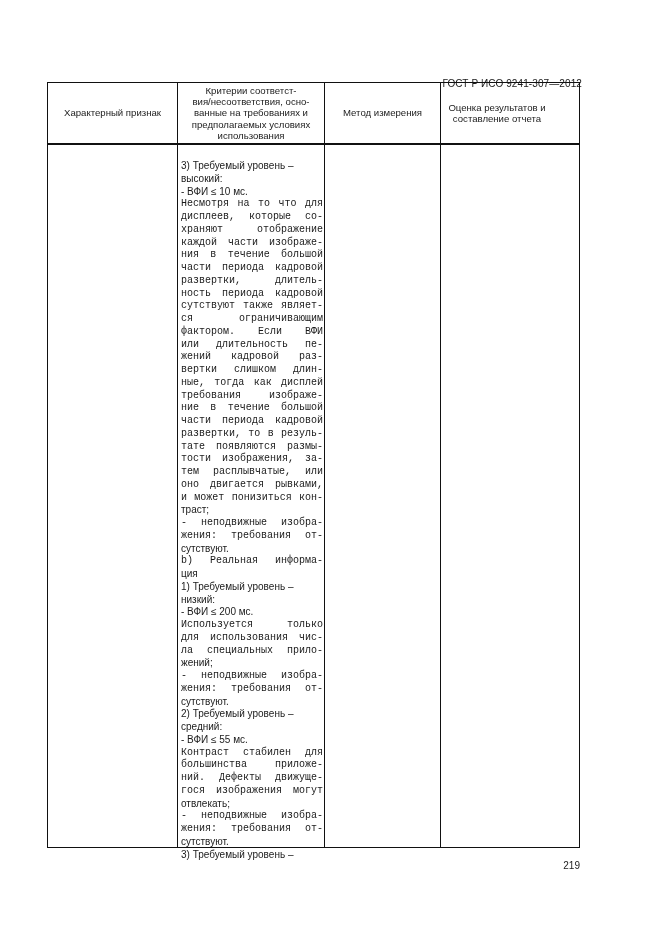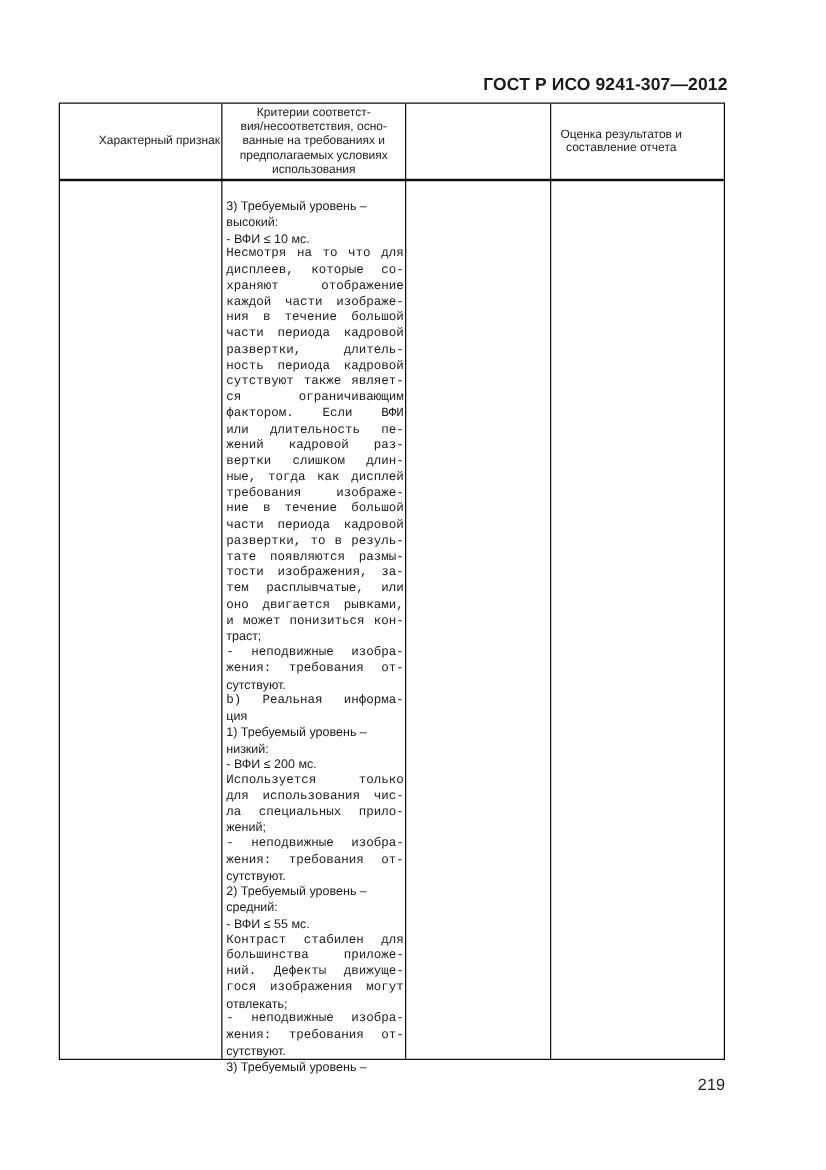--- a/index.html
+++ b/index.html
@@ -1,51 +1,54 @@
 <!DOCTYPE html>
 <html><head>
 <meta charset="utf-8">
 <style>
   html, body { margin: 0; padding: 0; background: #ffffff; }
   body { width: 661px; height: 936px; position: relative; overflow: hidden;
          font-family: "Liberation Sans", sans-serif; color: #1a1a1a; }
-  .std-header { position: absolute; top: 59px; right: 79px; font-size: 14px; font-weight: bold; letter-spacing: 0.1px; }
+  .std-header { position: absolute; top: 78px; right: 79px; font-size: 10px; font-weight: normal; letter-spacing: 0.1px; }
   .table { position: absolute; left: 47px; top: 82px; width: 533px; height: 766px;
            border: 1.5px solid #111; box-sizing: border-box; }
   .vline { position: absolute; top: 0; bottom: 0; width: 0; border-left: 1.2px solid #111; }
   .hline { position: absolute; left: 0; right: 0; height: 0; border-top: 2.5px solid #111; top: 60px; }
   .hcell { position: absolute; top: 0; height: 60px; display: flex; align-items: center; justify-content: center;
            text-align: center; font-size: 9.6px; line-height: 11.2px; color: #222; }
   .body-text { position: absolute; top: 63px; left: 133px; width: 142px; font-size: 10px; line-height: 12.75px; color: #1a1a1a; margin-top: 14px; }
   .ln { display: block; white-space: nowrap; height: 12.75px; }
   .j { text-align: justify; text-align-last: justify; white-space: normal; font-family: Liberation Mono, monospace; }
-  .page-number { position: absolute; top: 860px; right: 81px; font-size: 13px; color: #222; }
+  .page-number { position: absolute; top: 860px; right: 81px; font-size: 10px; color: #222; }
 </style>
 </head>
 <body>
 
 <div class="std-header">ГОСТ Р ИСО 9241-307—2012</div>
 
 <div class="table">
   <div class="vline" style="left:129px"></div>
   <div class="vline" style="left:276px"></div>
   <div class="vline" style="left:392px"></div>
   <div class="hline"></div>
 
-  <div class="hcell" style="left:15px;width:129px">
+  <div class="hcell" style="left:0;width:129px">
     <span>Характерный признак</span>
   </div>
   <div class="hcell" style="left:130px;width:146px">
     <div>
       <div>Критерии соответст-</div>
       <div>вия/несоответствия, осно-</div>
       <div>ванные на требованиях и</div>
       <div>предполагаемых условиях</div>
       <div>использования</div>
     </div>
+  </div>
+  <div class="hcell" style="left:277px;width:115px">
+    <span>Метод измерения</span>
   </div>
   <div class="hcell" style="left:380px;width:138px">
     <div>
       <div>Оценка результатов и</div>
       <div>составление отчета</div>
     </div>
   </div>
 
   <div class="body-text" id="criteria-cell">
       <span class="ln">3) Требуемый уровень –</span>

